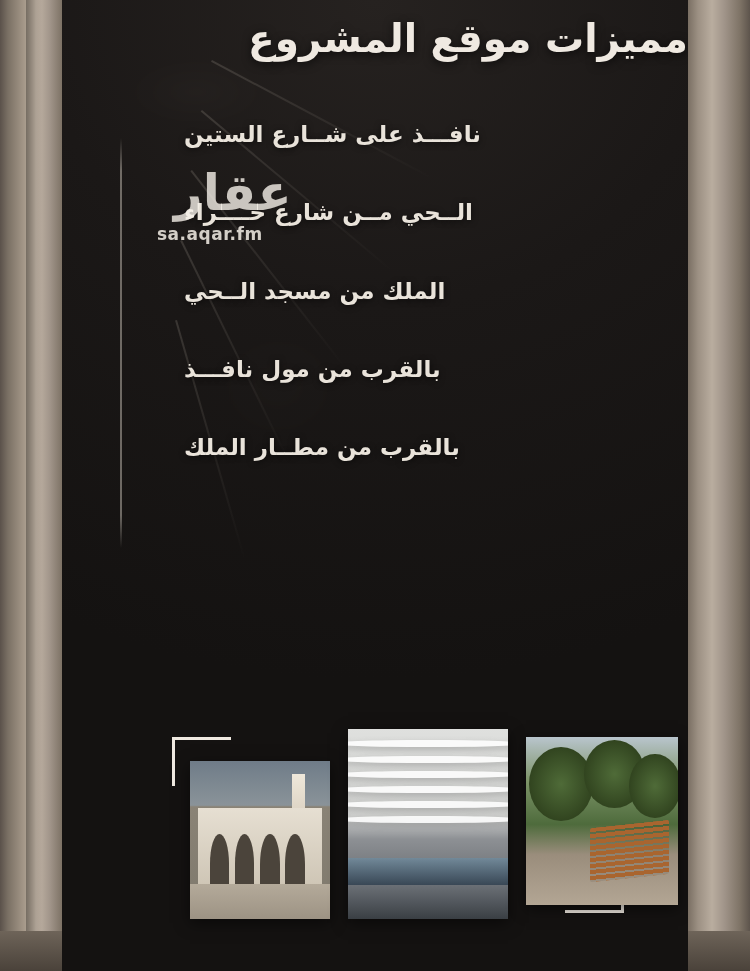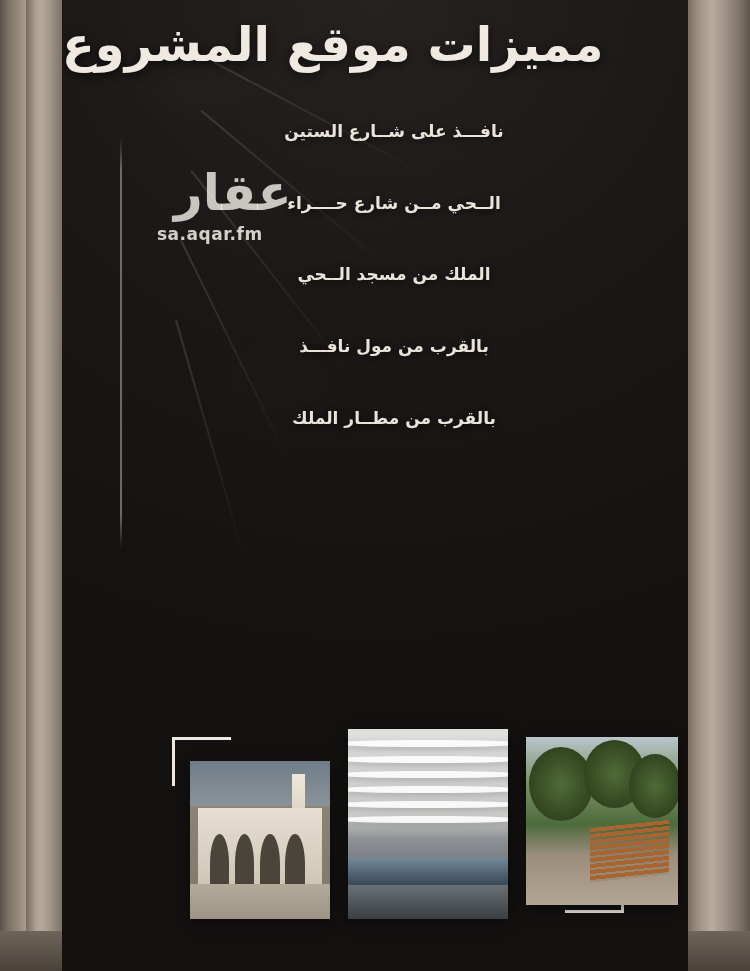--- a/index.html
+++ b/index.html
@@ -102,42 +102,42 @@
     width: 250px; height: 2px;
     background: linear-gradient(90deg, rgba(225,215,200,.16), rgba(225,215,200,0));
     transform-origin: 0 0;
   }
 
   
   .heading {
     position: absolute;
     top: 16px;
     left: 0; right: 0;
-    text-align: left;
+    text-align: right;
     color: #efe9e1;
-    font-size: 48px;
+    font-size: 39px;
     font-weight: 700;
     letter-spacing: 0px;
     text-shadow: 0 2px 10px rgba(0,0,0,.65);
     direction: rtl;
   }
 
   
   .features {
     position: absolute;
     top: 122px;
     right: 84px;
     width: 420px;
     direction: rtl;
   }
   .feature {
     color: #e9e3da;
-    font-size: 17px;
+    font-size: 23px;
     font-weight: 700;
-    text-align: center;
+    text-align: left;
     line-height: 1.1;
     margin-bottom: 53px;
     letter-spacing: 1px;
     text-shadow: 0 1px 6px rgba(0,0,0,.6);
     white-space: nowrap;
   }
   .feature:last-child { margin-bottom: 0; }
 
   
   .vrule {

